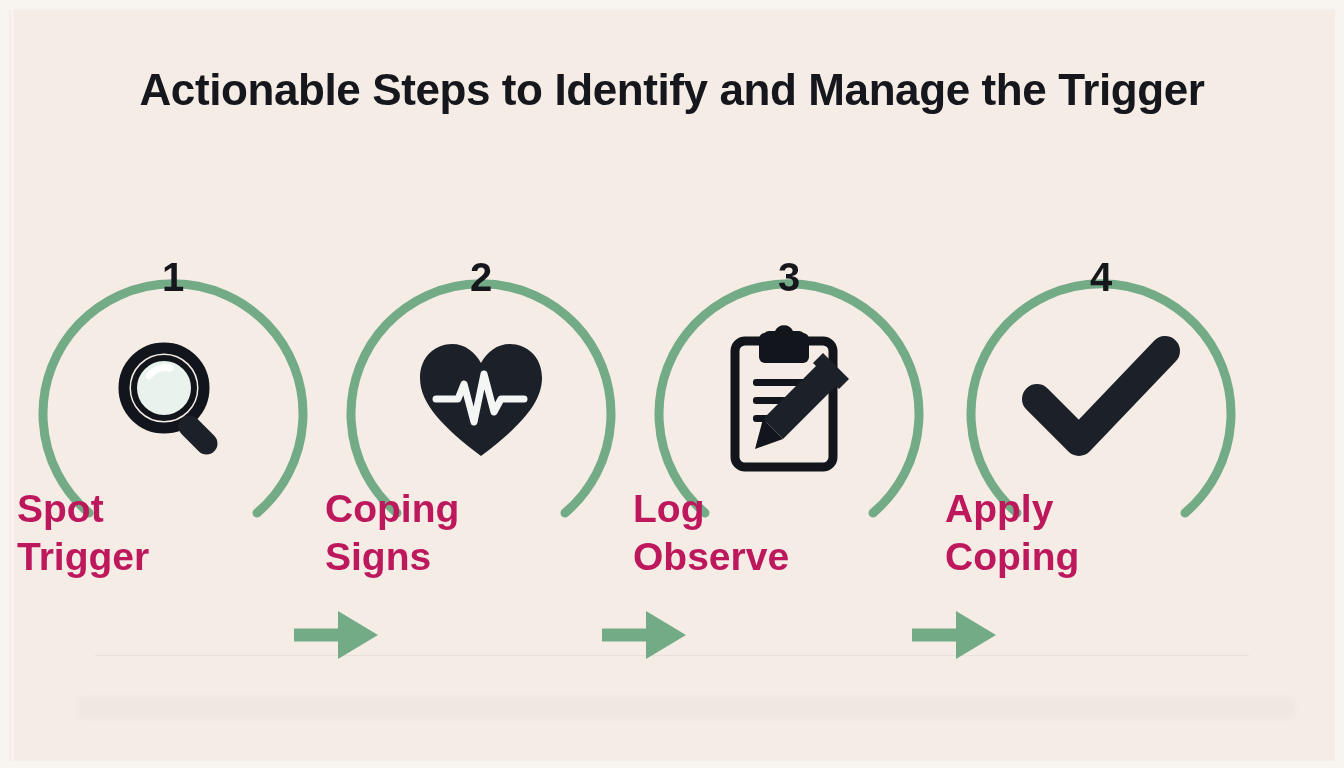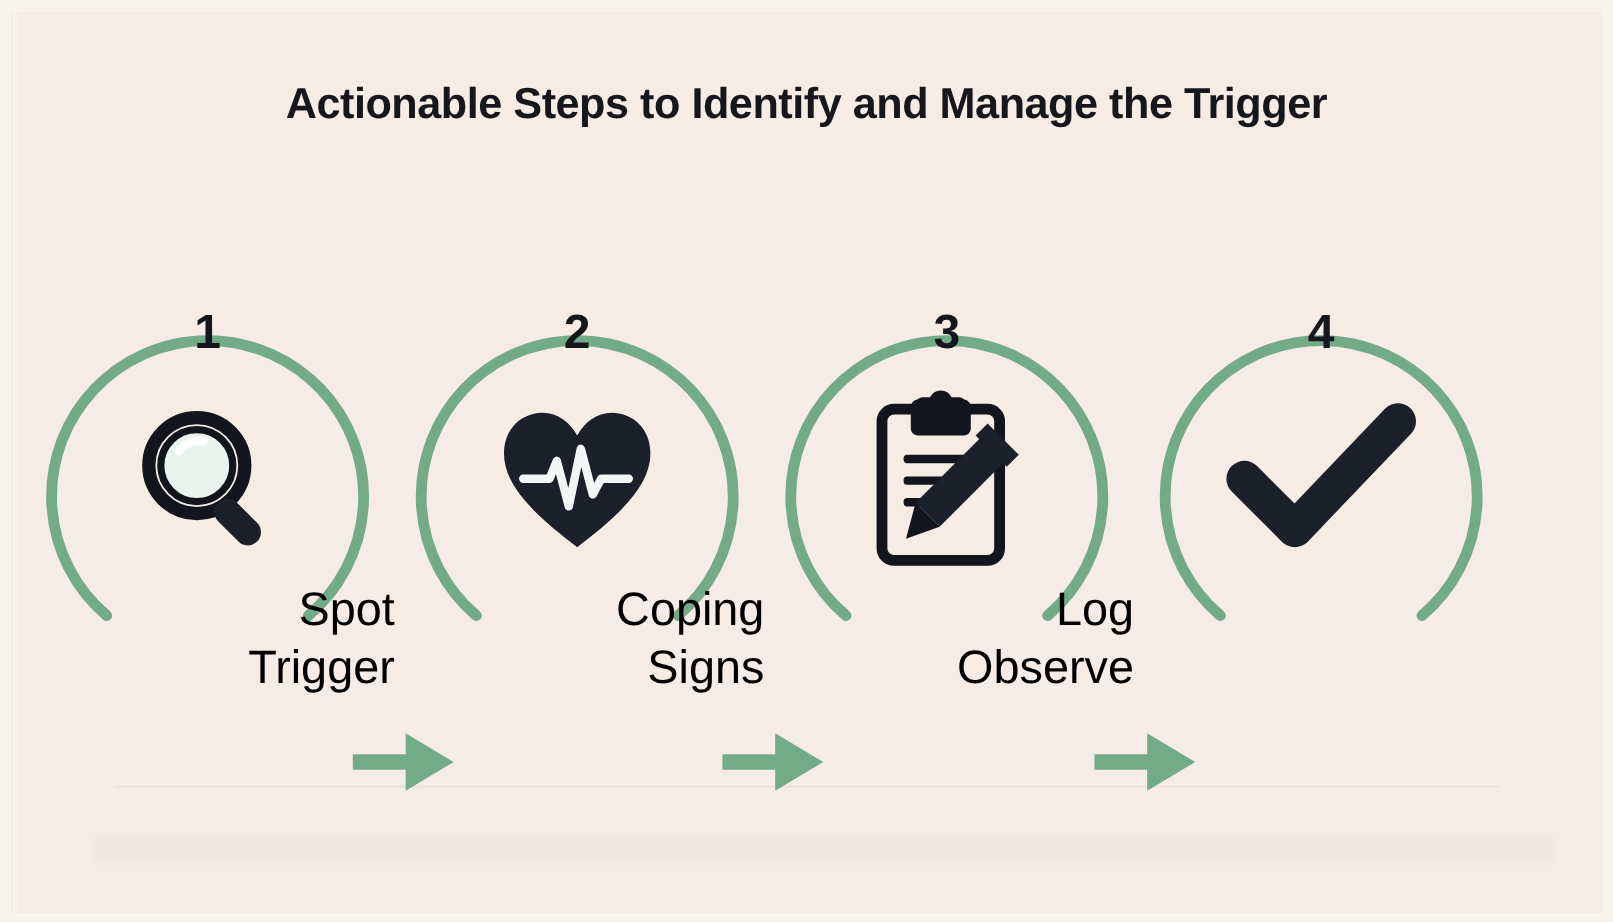--- a/index.html
+++ b/index.html
@@ -59,21 +59,21 @@
     left: 0; right: 0; top: 0; height: 3px;
     background: rgba(255,255,255,0.35);
   }
 
   
   .title {
     position: absolute;
     left: 0; right: 0;
     top: 58px;
     text-align: center;
-    font-size: 36px;
+    font-size: 44px;
     font-weight: 700;
     letter-spacing: -0.4px;
     color: #15171c;
     white-space: nowrap;
   }
 
   
   .steps {
     position: absolute;
     left: 0;
@@ -122,25 +122,25 @@
     display: flex;
     align-items: center;
     justify-content: center;
   }
   .step-icon svg { display: block; overflow: visible; }
 
   .step-label {
     position: absolute;
     left: -6px; right: -6px;
     top: 248px;
-    text-align: right;
+    text-align: left;
     font-size: 39px;
-    font-weight: 400;
+    font-weight: 700;
     line-height: 1.24;
-    color: #000000;
+    color: #be185d;
     white-space: pre-line;
   }
 
   
   .arrow {
     position: absolute;
     top: 368px;
     width: 96px;
     height: 60px;
   }
@@ -231,20 +231,22 @@
           <svg viewBox="0 0 284 284">
             <path d="M 58 268 A 130 130 0 1 1 226 268" fill="none" stroke="#74ab87" stroke-width="9" stroke-linecap="round"></path>
           </svg>
         </div>
         <div class="step-num">4</div>
         <div class="step-icon">
           <svg width="152" height="126" viewBox="0 0 152 126">
             <path d="M12 62 L54 104 L140 14" fill="none" stroke="#1b2029" stroke-width="30" stroke-linecap="round" stroke-linejoin="round"></path>
           </svg>
         </div>
+        <div class="step-label">Apply
+Coping</div>
       </div>
 
       <div class="arrow arrow-1">
         <svg width="96" height="60" viewBox="0 0 96 60">
           <path d="M2 30 L52 30" stroke="#74ab87" stroke-width="13" stroke-linecap="butt" fill="none"></path>
           <path d="M46 6 L86 30 L46 54 L46 40 L46 20 Z" fill="#74ab87"></path>
         </svg>
       </div>
       <div class="arrow arrow-2">
         <svg width="96" height="60" viewBox="0 0 96 60">

